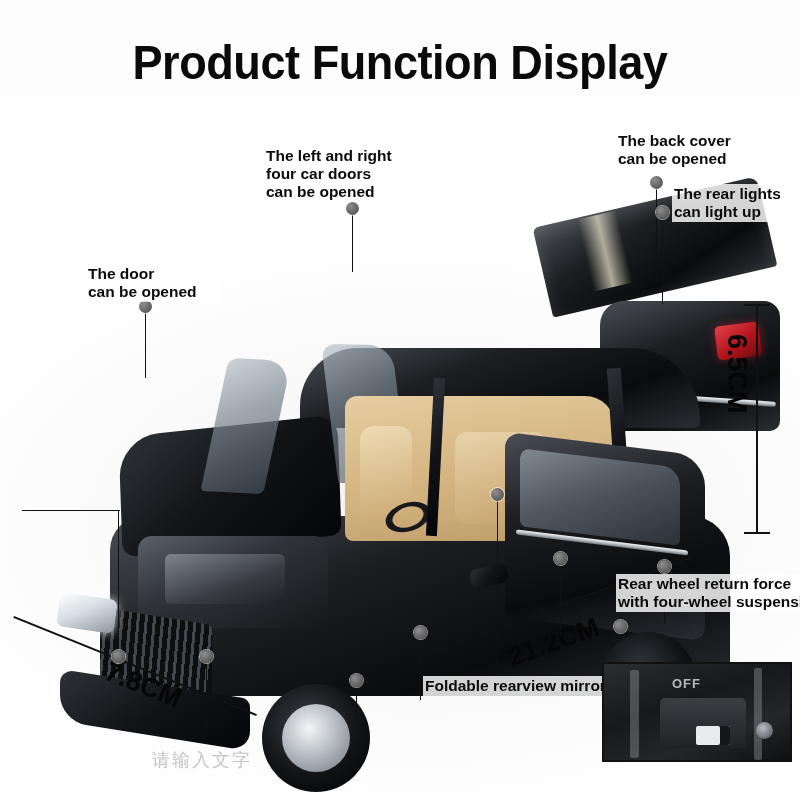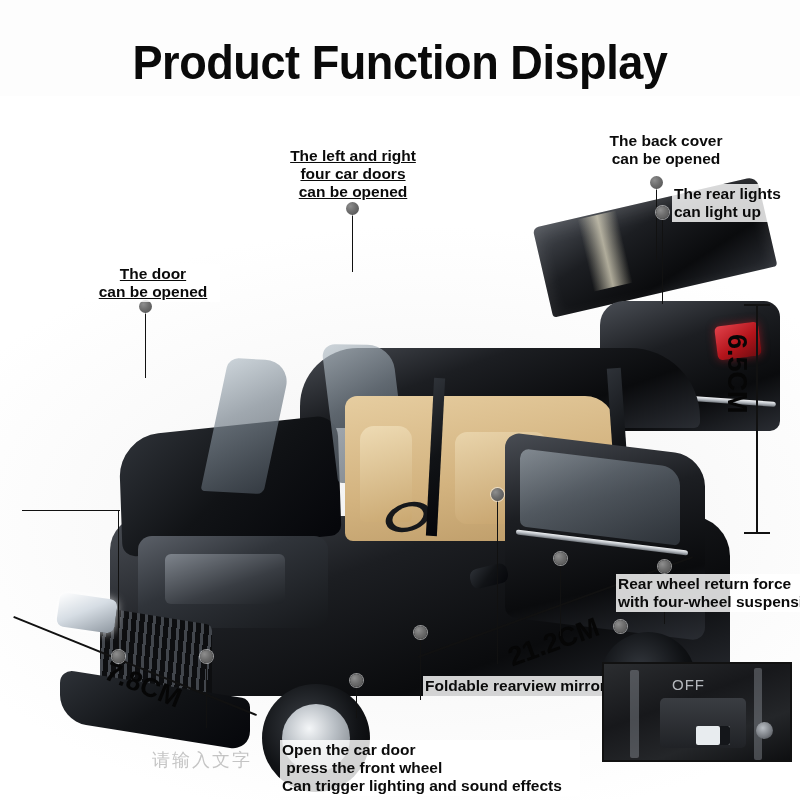--- a/index.html
+++ b/index.html
@@ -33,21 +33,21 @@
 
   
   .lbl {
     position: absolute;
     font-family: "Liberation Sans", sans-serif;
     font-size: 15.5px; font-weight: bold; line-height: 1.16;
     color: #0b0b0b; white-space: pre;
     background: rgba(255,255,255,0.82);
     padding: 1px 2px;
   }
-  .lbl.c { text-align: center; text-decoration: underline; }
+  .lbl.c { text-align: left; }
   .lbl.l { text-align: left; }
 
   
   .dot {
     position: absolute; width: 13px; height: 13px; border-radius: 50%;
     background: radial-gradient(circle at 34% 32%, #8e8e8e 0%, #6d6d6d 45%, #4e4e4e 100%);
     box-shadow: 0 0 0 1px rgba(255,255,255,0.55);
   }
 
   
@@ -66,21 +66,21 @@
   
   .inset {
     position: absolute; left: 602px; top: 662px; width: 190px; height: 100px;
     border: 2px solid #111; overflow: hidden;
     background: linear-gradient(160deg,#2b2d30 0%,#17181b 40%,#242629 70%,#0e0f11 100%);
   }
   .inset .bar { position: absolute; background: rgba(170,175,182,0.35); border-radius: 2px; }
   .inset .offtxt {
     position: absolute; left: 68px; top: 12px;
     font-family: "Liberation Sans", sans-serif;
-    font-size: 15px; font-weight: normal; color: #cfd3d8;
+    font-size: 13px; font-weight: bold; color: #cfd3d8;
     letter-spacing: 1px; opacity: .85;
   }
   .inset .switchbox {
     position: absolute; left: 56px; top: 34px; width: 86px; height: 50px;
     background: linear-gradient(180deg,#3a3d42 0%,#202226 100%);
     border-radius: 5px;
   }
   .inset .slider {
     position: absolute; left: 92px; top: 62px; width: 34px; height: 19px;
     background: #e8ecef; border-radius: 2px;
@@ -226,41 +226,38 @@
     <div class="dot" style="left:414px;top:530px;"></div>
     <div class="dot" style="left:350px;top:578px;"></div>
     <div class="dot" style="left:614px;top:524px;"></div>
 
   </div>
 
   <div class="lbl c" style="left:264px;top:146px;width:178px;">The left and right
 four car doors
 can be opened</div>
 
-  <div class="lbl l" style="left:586px;top:131px;width:160px;text-align:center;">The back cover
+  <div class="lbl l" style="left:616px;top:131px;width:160px;">The back cover
 can be opened</div>
 
   <div class="lbl l" style="left:672px;top:184px;width:130px;">The rear lights
 can light up</div>
 
   <div class="lbl c" style="left:86px;top:264px;width:134px;">The door
 can be opened</div>
 
   <div class="lbl l" style="left:616px;top:574px;width:190px;">Rear wheel return force
 with four-wheel suspension</div>
 
 
   <div class="lbl l" style="left:423px;top:676px;width:180px;">Foldable rearview mirror</div>
 
 
 
 
-  <div class="lbl l" style="left:280px;top:740px;width:300px;">Open the car door
- press the front wheel
-Can trigger lighting and sound effects</div>
 
   <div class="watermark">请输入文字</div>
 
   <div class="inset">
     <div class="bar" style="left:26px;top:6px;width:9px;height:88px;"></div>
     <div class="bar" style="left:150px;top:4px;width:8px;height:92px;"></div>
     <div class="switchbox"></div>
     <div class="offtxt">OFF</div>
     <div class="slider"></div>
     <div class="screw"></div>

